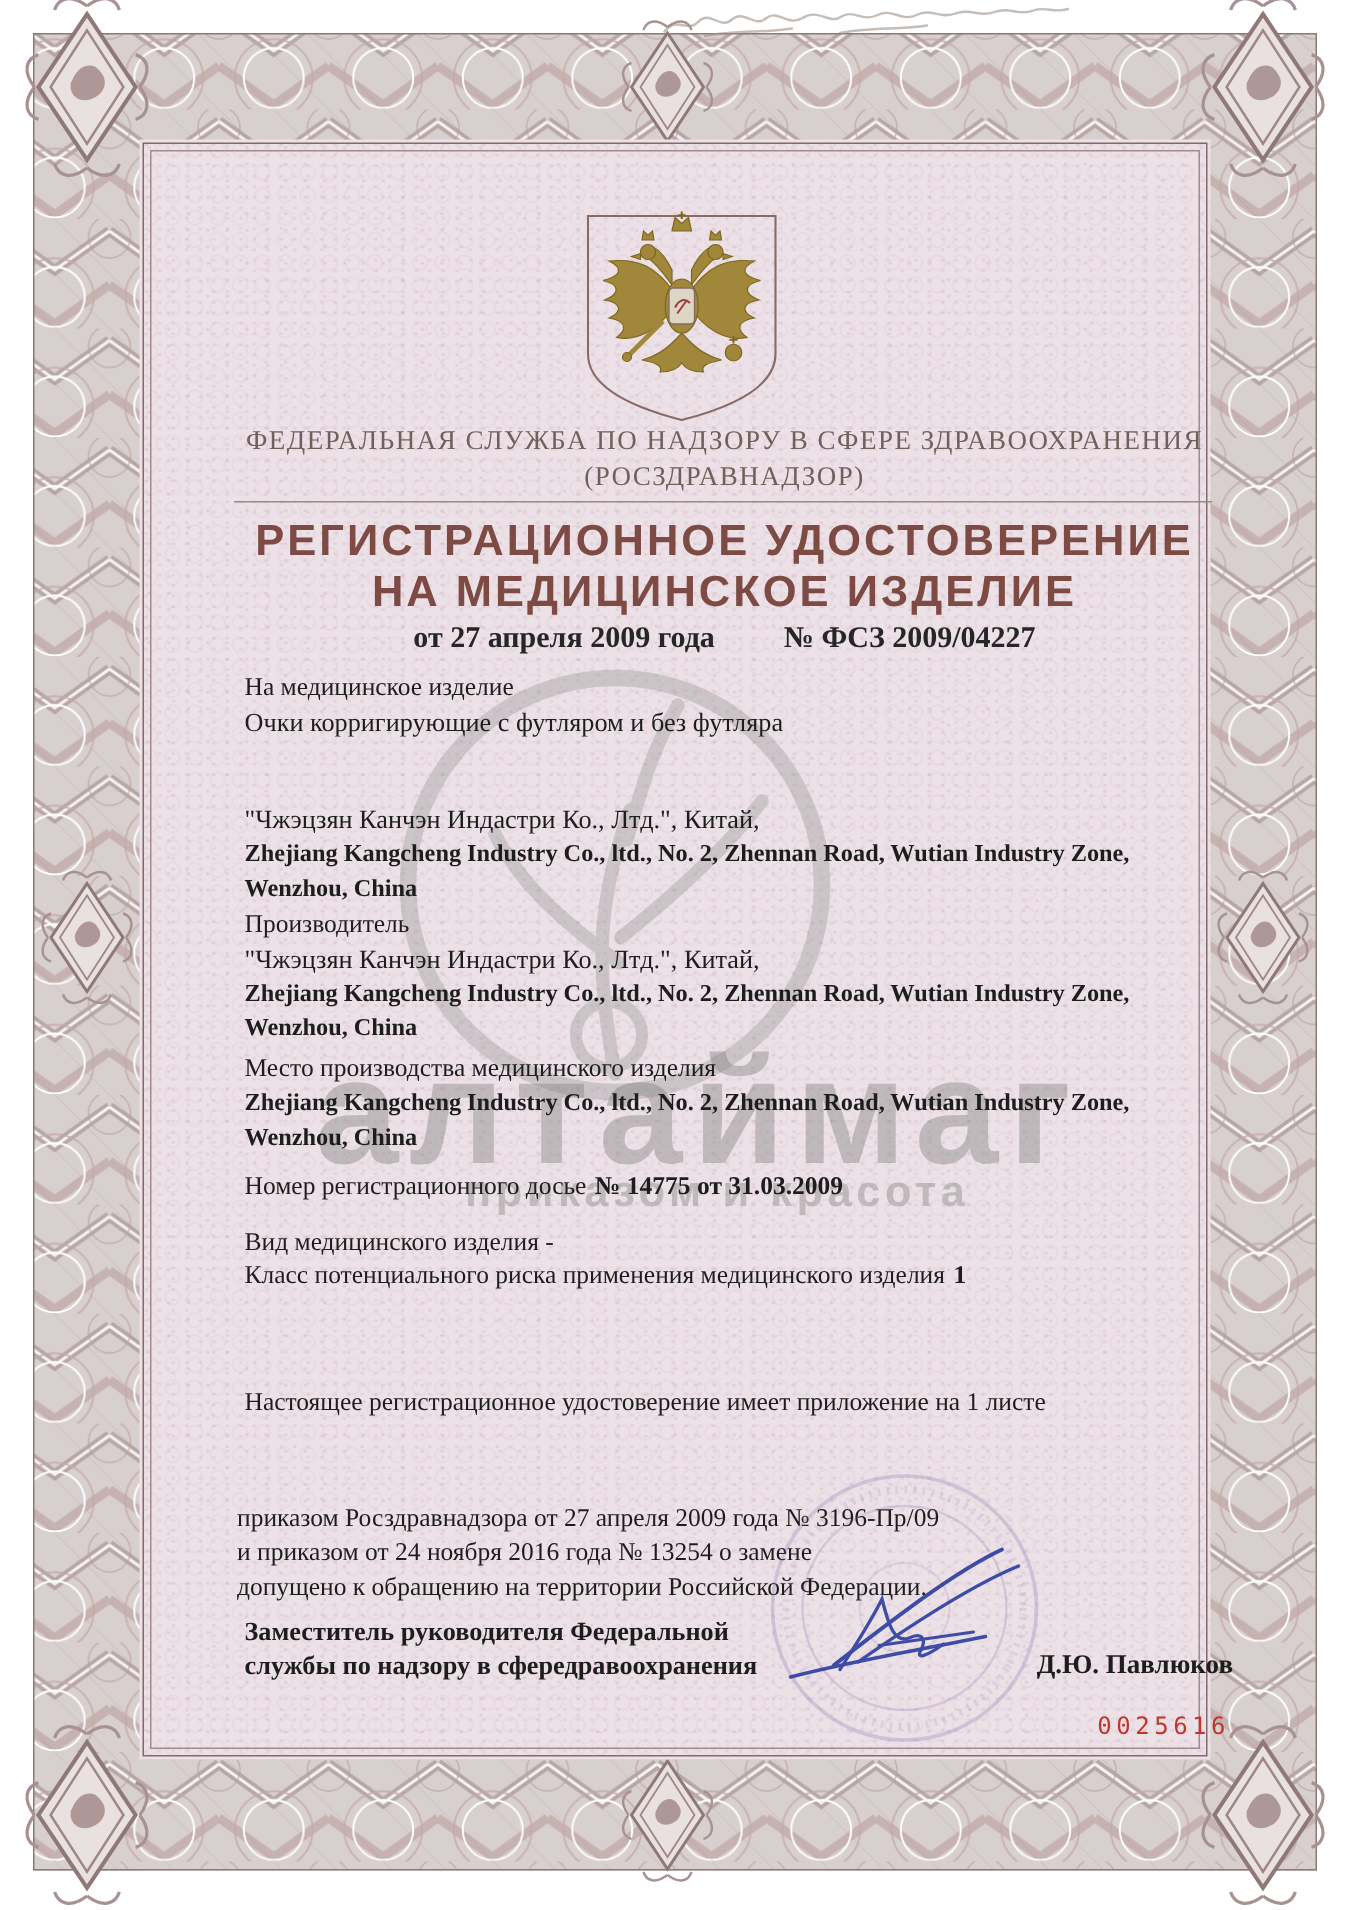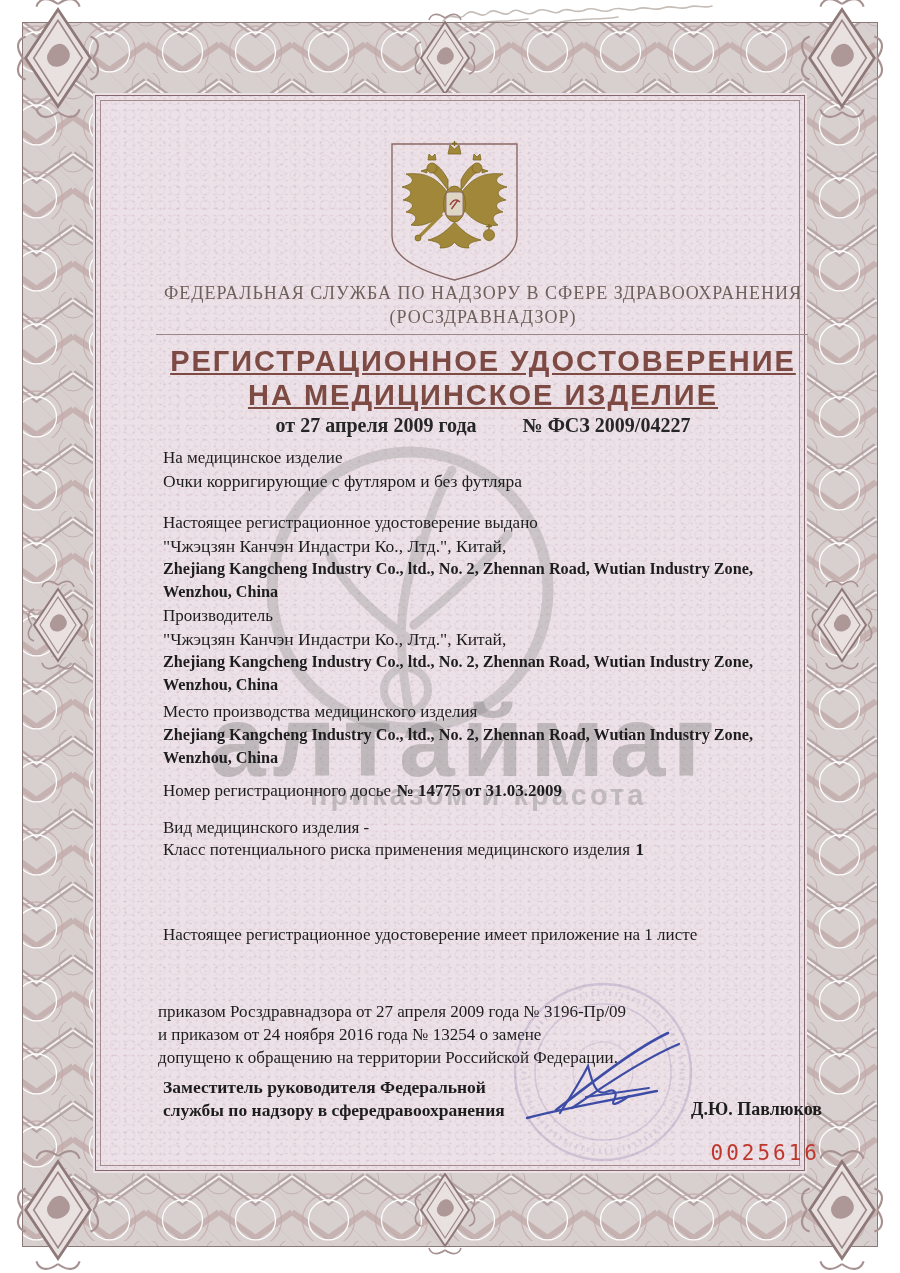--- a/index.html
+++ b/index.html
@@ -30,30 +30,30 @@
 
   
   .content{position:absolute;left:93px;top:93px;width:714px;height:1080px;z-index:4;color:#1d1d1d;margin-left:33px;}
   .line{position:absolute;left:37px;white-space:nowrap;font-size:17px;line-height:22px;}
   .b{font-weight:bold;}
   .gap{margin-left:.33em;}
   .agency{position:absolute;left:0;width:714px;text-align:center;color:#6f605b;
     font-size:18px;letter-spacing:1px;}
   .divider{position:absolute;left:30px;width:652px;height:0;border-top:1px solid #9c8a88;}
   .title{position:absolute;left:0;width:714px;text-align:center;color:#7d4b44;
-    font-family:"Liberation Sans",sans-serif;font-weight:bold;font-size:29px;letter-spacing:2px;text-decoration:underline;}
+    font-family:"Liberation Sans",sans-serif;font-weight:bold;font-size:29px;letter-spacing:2px;}
   .daterow{position:absolute;left:0;width:714px;text-align:center;font-weight:bold;font-size:20px;color:#262626;}
   .daterow .num{margin-left:46px;}
   .cyb{font-weight:normal;font-size:17.5px;}
   .eng{font-weight:bold;font-size:16.2px;}
   .code-line{font-size:16.5px;}
   .signer{font-weight:bold;font-size:17.5px;}
   .signer-name{position:absolute;right:18px;font-weight:bold;font-size:18px;white-space:nowrap;}
   .serial{position:absolute;right:20px;font-family:"DejaVu Sans Mono",monospace;
-    font-size:21px;letter-spacing:3px;color:#bf372c;}
+    font-size:16px;letter-spacing:3px;color:#bf372c;}
 
   
   #over-svg{position:absolute;left:0;top:0;z-index:6;pointer-events:none;}
 </style>
 </head>
 <body>
 
 <div class="page">
 
   <svg id="border-svg" width="900" height="1273" aria-hidden="true">
@@ -123,21 +123,20 @@
     <div class="title" style="top:252px">РЕГИСТРАЦИОННОЕ УДОСТОВЕРЕНИЕ</div>
     <div class="title" style="top:286px">НА МЕДИЦИНСКОЕ ИЗДЕЛИЕ</div>
 
     <div class="daterow" style="top:321px">
       <span>от  27 апреля 2009 года</span><span class="num">№  ФСЗ 2009/04227</span>
     </div>
 
     <div class="line" style="top:354px">На медицинское изделие</div>
     <div class="line cyb" style="top:377px">Очки корригирующие с футляром и без футляра</div>
 
-    <div class="line" style="top:419px">Настоящее регистрационное удостоверение выдано</div>
     <div class="line cyb" style="top:442px">"Чжэцзян Канчэн Индастри Ко., Лтд.", Китай,</div>
     <div class="line eng" style="top:465px">Zhejiang Kangcheng Industry Co., ltd., No. 2, Zhennan Road, Wutian Industry Zone,</div>
     <div class="line eng" style="top:488px">Wenzhou, China</div>
 
     <div class="line" style="top:512px">Производитель</div>
     <div class="line cyb" style="top:535px">"Чжэцзян Канчэн Индастри Ко., Лтд.", Китай,</div>
     <div class="line eng" style="top:558px">Zhejiang Kangcheng Industry Co., ltd., No. 2, Zhennan Road, Wutian Industry Zone,</div>
     <div class="line eng" style="top:581px">Wenzhou, China</div>
 
     <div class="line" style="top:608px">Место производства медицинского изделия</div>

